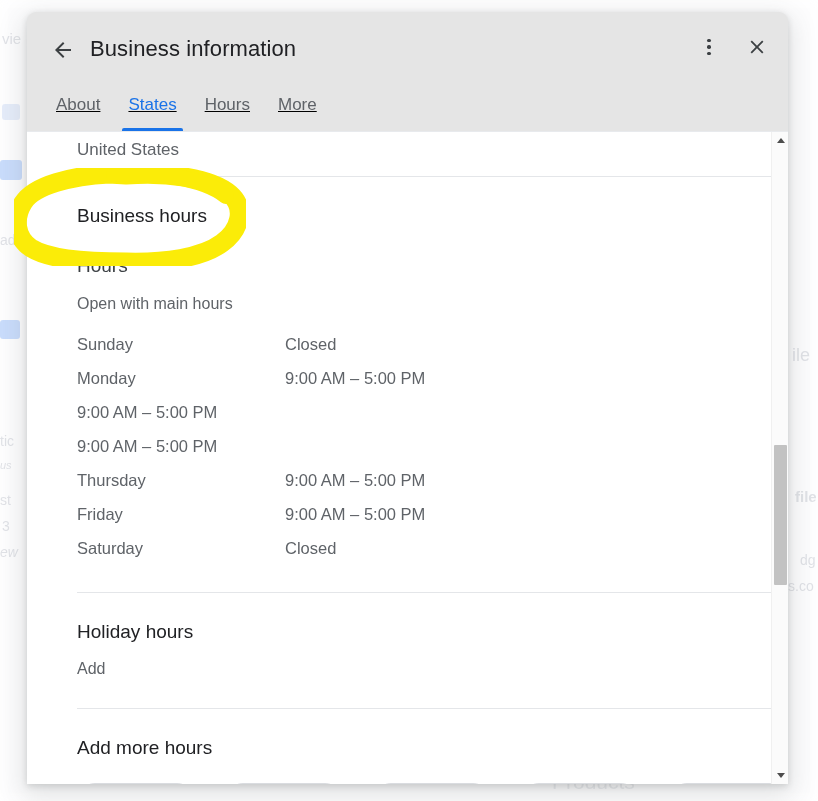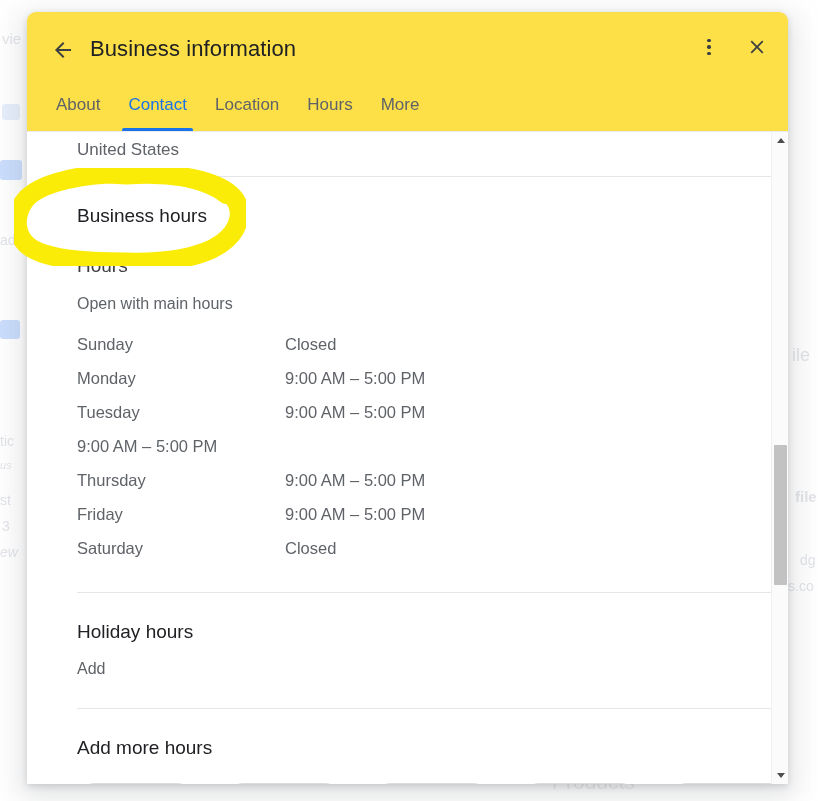--- a/index.html
+++ b/index.html
@@ -46,25 +46,26 @@
     opacity: .45;
   }
 
   
   .dialog {
     position: absolute;
     left: 27px;
     top: 12px;
     width: 761px;
     height: 772px;
-    background: #fde047;
+    background: #e5e5e5;
     border-radius: 9px 9px 0 0;
     box-shadow: 0 2px 6px rgba(60,64,67,.18),
                 0 8px 26px 4px rgba(60,64,67,.15);
     overflow: hidden;
+    text-decoration: underline;
   }
 
   
   .dlg-head {
     position: relative;
     height: 72px;
   }
   .back-btn {
     position: absolute;
     left: 16px; top: 18px;
@@ -311,22 +312,21 @@
         <div class="icon-btn">
           <svg width="22" height="22" viewBox="0 0 24 24">
             <path d="M19 6.4L17.6 5 12 10.6 6.4 5 5 6.4 10.6 12 5 17.6 6.4 19 12 13.4 17.6 19 19 17.6 13.4 12z" fill="#3c4043"></path>
           </svg>
         </div>
       </div>
     </div>
 
     <div class="tabs">
       <div class="tab">About</div>
-      <div class="tab active">Contact</div>
-      <div class="tab">Location</div>
+      <div class="tab active">States</div>
       <div class="tab">Hours</div>
       <div class="tab">More</div>
     </div>
 
     <div class="dlg-body">
 
       <div class="content">
 
         <div class="row-country">United States</div>
         <div class="divider"></div>
@@ -339,21 +339,20 @@
         <div class="hours-table">
           <div class="hrow">
             <div class="hday">Sunday</div>
             <div class="hval">Closed</div>
           </div>
           <div class="hrow">
             <div class="hday">Monday</div>
             <div class="hval">9:00 AM – 5:00 PM</div>
           </div>
           <div class="hrow">
-            <div class="hday">Tuesday</div>
             <div class="hval">9:00 AM – 5:00 PM</div>
           </div>
           <div class="hrow">
             <div class="hval">9:00 AM – 5:00 PM</div>
           </div>
           <div class="hrow">
             <div class="hday">Thursday</div>
             <div class="hval">9:00 AM – 5:00 PM</div>
           </div>
           <div class="hrow">

